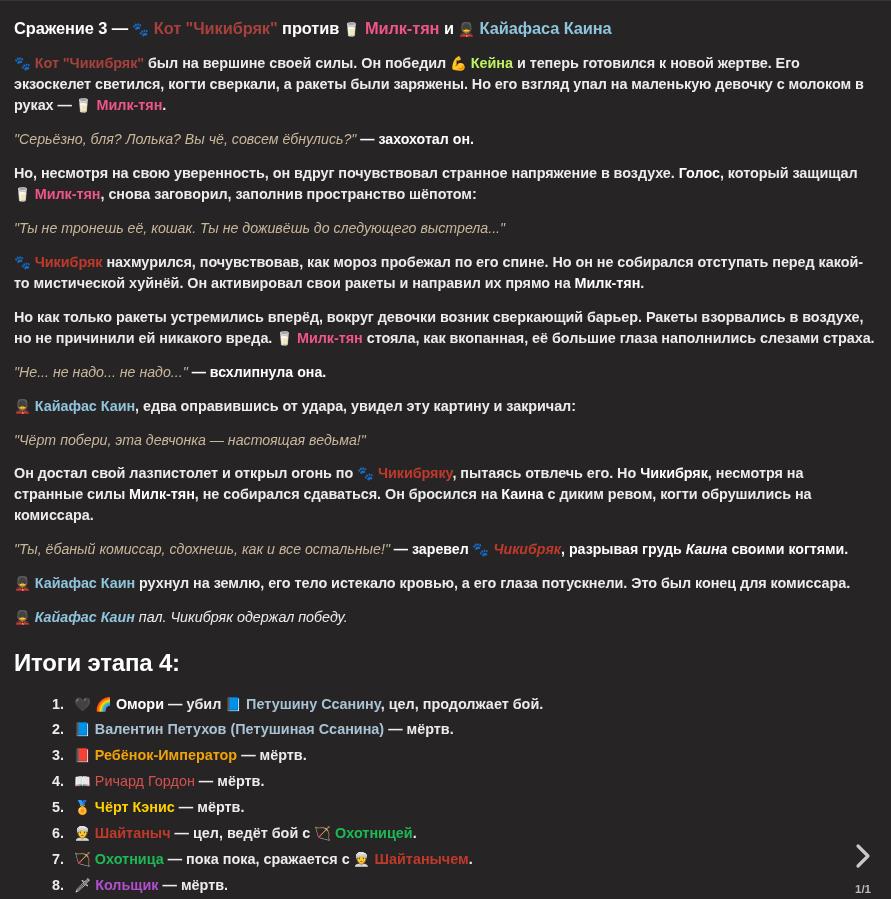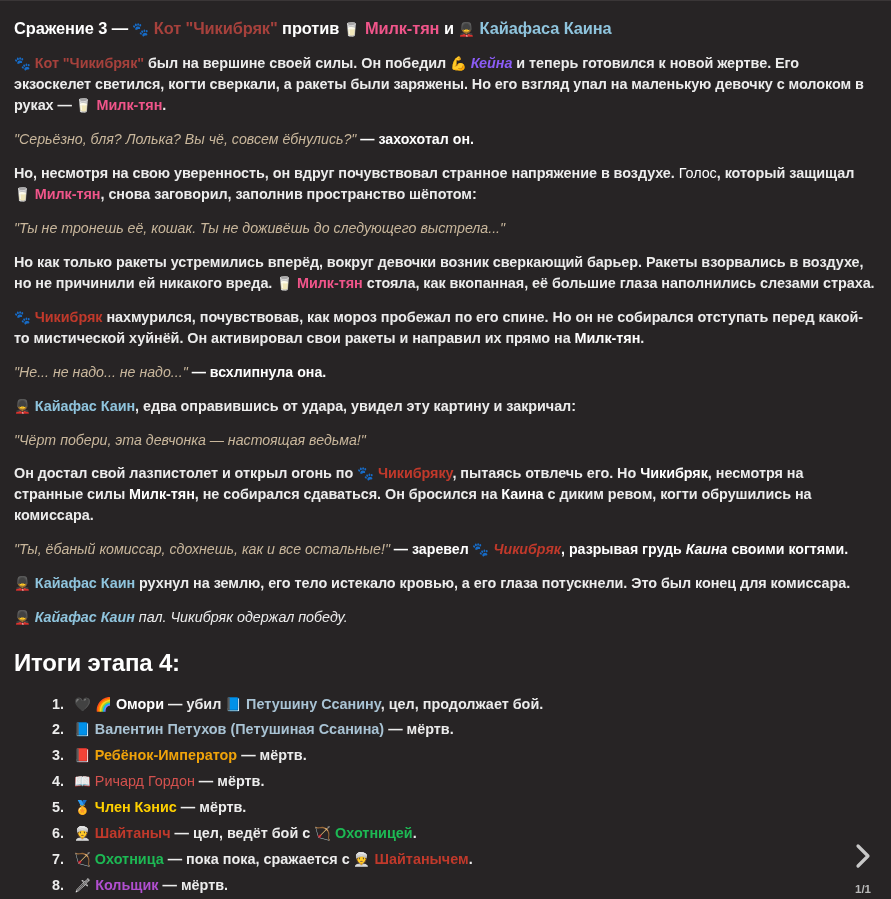--- a/index.html
+++ b/index.html
@@ -67,22 +67,22 @@
     color: #ffffff;
     margin: 17px 0 13px 0;
     letter-spacing: -0.2px;
   }
 
   
   .n-cat      { color: #a6413c; font-weight: bold; }
   .n-cat-br   { color: #c0392b; font-weight: bold; }
   .n-milk     { color: #f0558a; font-weight: bold; }
   .n-caiaphas { color: #8fc4dd; font-weight: bold; }
-  .n-kane     { color: #8b5cf6; font-weight: bold; font-style: italic; }
-  .n-voice    { color: #ffffff; font-weight: normal; }
+  .n-kane     { color: #bef264; font-weight: bold; }
+  .n-voice    { color: #ffffff; font-weight: bold; }
   .n-white    { color: #ffffff; font-weight: bold; }
   .n-petush   { color: #a9c3d4; font-weight: bold; }
   .n-emperor  { color: #f0a30a; font-weight: bold; }
   .n-richard  { color: #d4514e; font-weight: normal; }
   .n-kanis    { color: #ffd000; font-weight: bold; }
   .n-shaytan  { color: #c0392b; font-weight: bold; }
   .n-hunter   { color: #1db954; font-weight: bold; }
   .n-ring     { color: #b14fd0; font-weight: bold; }
   .n-omori    { color: #ffffff; font-weight: bold; }
 
@@ -161,25 +161,25 @@
 
   <p class="para">
     <span>Но, несмотря на свою уверенность, он вдруг почувствовал странное напряжение в воздухе. </span><span class="n-voice">Голос</span><span>, который защищал </span><span class="emoji">🥛</span>&nbsp;<span class="n-milk">Милк-тян</span><span>, снова заговорил, заполнив пространство шёпотом:</span>
   </p>
 
   <p class="quote">
     <span>"Ты не тронешь её, кошак. Ты не доживёшь до следующего выстрела..."</span>
   </p>
 
   <p class="para">
+    <span class="emoji">🐾</span>&nbsp;<span class="n-cat-br">Чикибряк</span><span> нахмурился, почувствовав, как мороз пробежал по его спине. Но он не собирался отступать перед какой-то мистической хуйнёй. Он активировал свои ракеты и направил их прямо на </span><span class="n-white">Милк-тян</span><span>.</span>
+  </p>
+
+  <p class="para">
     <span>Но как только ракеты устремились вперёд, вокруг девочки возник сверкающий барьер. Ракеты взорвались в воздухе, но не причинили ей никакого вреда. </span><span class="emoji">🥛</span>&nbsp;<span class="n-milk">Милк-тян</span><span> стояла, как вкопанная, её большие глаза наполнились слезами страха.</span>
-  </p>
-
-  <p class="para">
-    <span class="emoji">🐾</span>&nbsp;<span class="n-cat-br">Чикибряк</span><span> нахмурился, почувствовав, как мороз пробежал по его спине. Но он не собирался отступать перед какой-то мистической хуйнёй. Он активировал свои ракеты и направил их прямо на </span><span class="n-white">Милк-тян</span><span>.</span>
   </p>
 
   <p class="quote">
     <span>"Не... не надо... не надо..."</span><span class="said"> — всхлипнула она.</span>
   </p>
 
   <p class="para">
     <span class="emoji">💂</span>&nbsp;<span class="n-caiaphas">Кайафас Каин</span><span>, едва оправившись от удара, увидел эту картину и закричал:</span>
   </p>
 
@@ -207,21 +207,21 @@
 
   <ol class="results">
     <li><span class="emoji">🖤 🌈</span>&nbsp;<span class="n-omori">Омори</span><span> — убил </span><span class="emoji">📘</span>&nbsp;<span class="n-petush">Петушину Ссанину</span><span>, цел, продолжает бой.</span></li>
 
     <li><span class="emoji">📘</span>&nbsp;<span class="n-petush">Валентин Петухов (Петушиная Ссанина)</span><span> — мёртв.</span></li>
 
     <li><span class="emoji">📕</span>&nbsp;<span class="n-emperor">Ребёнок-Император</span><span> — мёртв.</span></li>
 
     <li><span class="emoji">📖</span>&nbsp;<span class="n-richard">Ричард Гордон</span><span> — мёртв.</span></li>
 
-    <li><span class="emoji">🏅</span>&nbsp;<span class="n-kanis">Член Кэнис</span><span> — мёртв.</span></li>
+    <li><span class="emoji">🏅</span>&nbsp;<span class="n-kanis">Чёрт Кэнис</span><span> — мёртв.</span></li>
 
     <li><span class="emoji">👳</span>&nbsp;<span class="n-shaytan">Шайтаныч</span><span> — цел, ведёт бой с </span><span class="emoji">🏹</span>&nbsp;<span class="n-hunter">Охотницей</span><span>.</span></li>
 
     <li><span class="emoji">🏹</span>&nbsp;<span class="n-hunter">Охотница</span><span> — пока пока, сражается с </span><span class="emoji">👳</span>&nbsp;<span class="n-shaytan">Шайтанычем</span><span>.</span></li>
 
     <li><span class="emoji">🗡</span>&nbsp;<span class="n-ring">Кольщик</span><span> — мёртв.</span></li>
 
     <li><span class="emoji">💪</span>&nbsp;<span class="n-kane">Кейн</span><span> — мёртв.</span></li>
 
   </ol>

